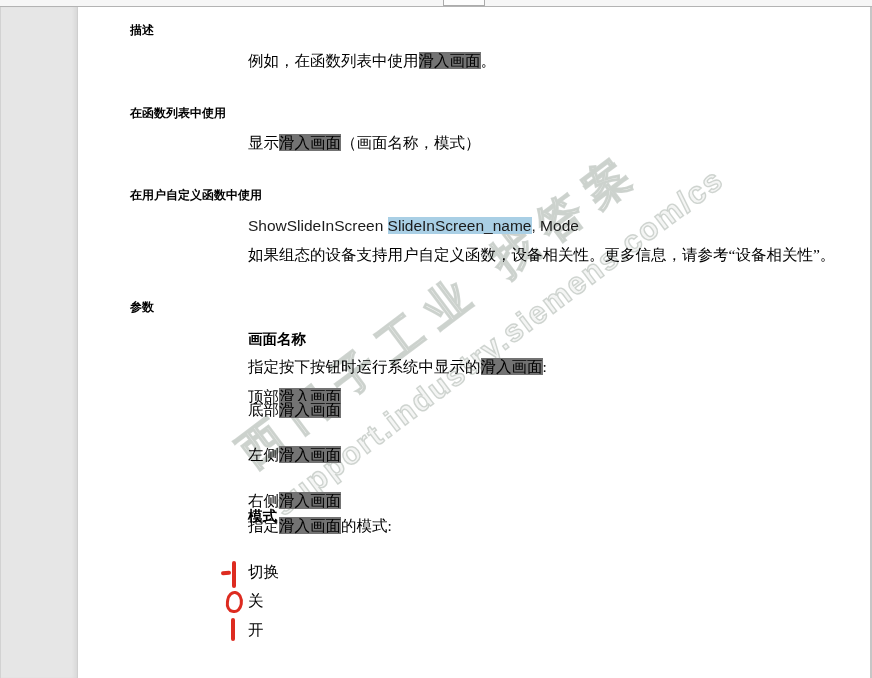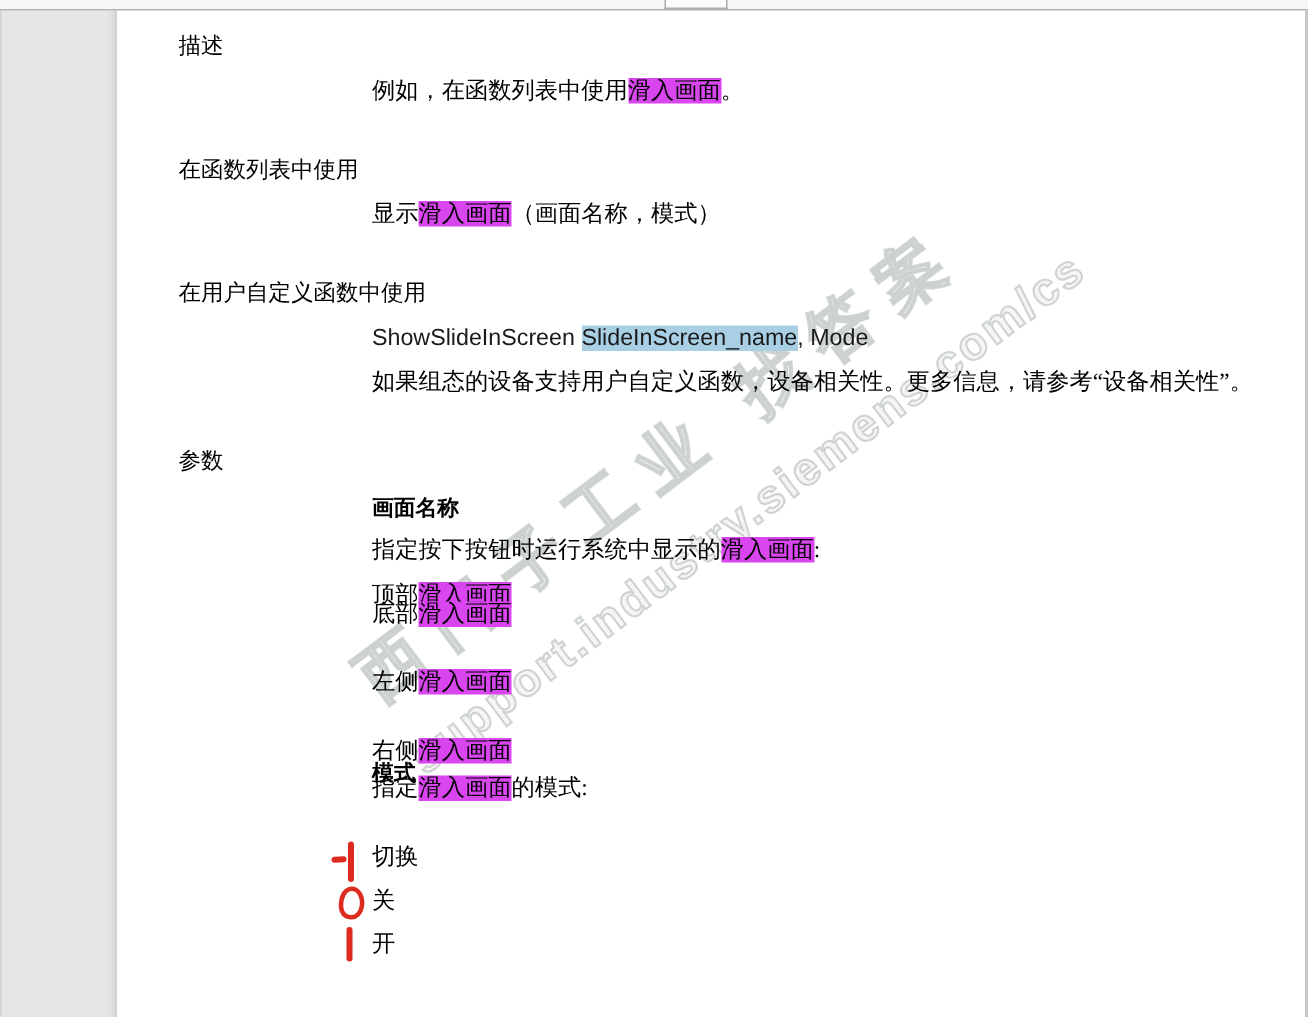--- a/index.html
+++ b/index.html
@@ -51,43 +51,43 @@
     font-family: "Liberation Sans", sans-serif;
     font-weight: bold;
     color: rgba(185,192,186,0.16);
     -webkit-text-stroke: 1.4px rgba(172,180,173,0.55);
   }
   .watermark .wm-line1 { font-size: 44px; letter-spacing: 14px; white-space: nowrap; }
   .watermark .wm-line2 { font-size: 31px; letter-spacing: 2px; margin-top: 14px; white-space: nowrap; }
 
   
   .h1 {
-    position: absolute; left: 119px;
+    position: absolute; left: 130px;
     font-family: "Liberation Sans", "DejaVu Sans", sans-serif;
-    font-weight: normal; font-size: 15px; line-height: 17px;
+    font-weight: bold; font-size: 12px; line-height: 17px;
     z-index: 10; white-space: nowrap;
   }
   .sub {
     position: absolute; left: 248px;
     font-family: Liberation Sans, sans-serif;
     font-weight: bold; font-size: 14.5px; line-height: 16px;
     z-index: 10; white-space: nowrap;
   }
   .line {
     position: absolute; left: 248px;
     font-size: 15.5px; line-height: 19px;
     z-index: 10; white-space: nowrap;
   }
   .codeline {
     position: absolute; left: 248px;
     font-family: "Liberation Sans", "DejaVu Sans", sans-serif;
     font-size: 15.5px; line-height: 19px; color: #1a1a1a;
     z-index: 10; white-space: nowrap;
   }
-  .hl { background: #d946ef; }
+  .hl { background: #737373; }
   .sel { background: #a9cfe5; }
 
   
   .red-mark { position: absolute; z-index: 12; }
   .rm-dash  { left: 221px; top: 571px; width: 10px; height: 3.5px; background: #dd2b20; transform: rotate(-4deg); border-radius: 2px; }
   .rm-bar1  { left: 232px; top: 561px; width: 3.5px; height: 27px; background: #dd2b20; border-radius: 2px; }
   .rm-oval  { left: 226px; top: 591px; width: 11px; height: 16px; border: 3px solid #dd2b20; border-radius: 50% 60% 50% 50%; transform: rotate(9deg); background: transparent; }
   .rm-bar2  { left: 231px; top: 618px; width: 3.5px; height: 23px; background: #dd2b20; border-radius: 2px; }
 </style>
 </head>

